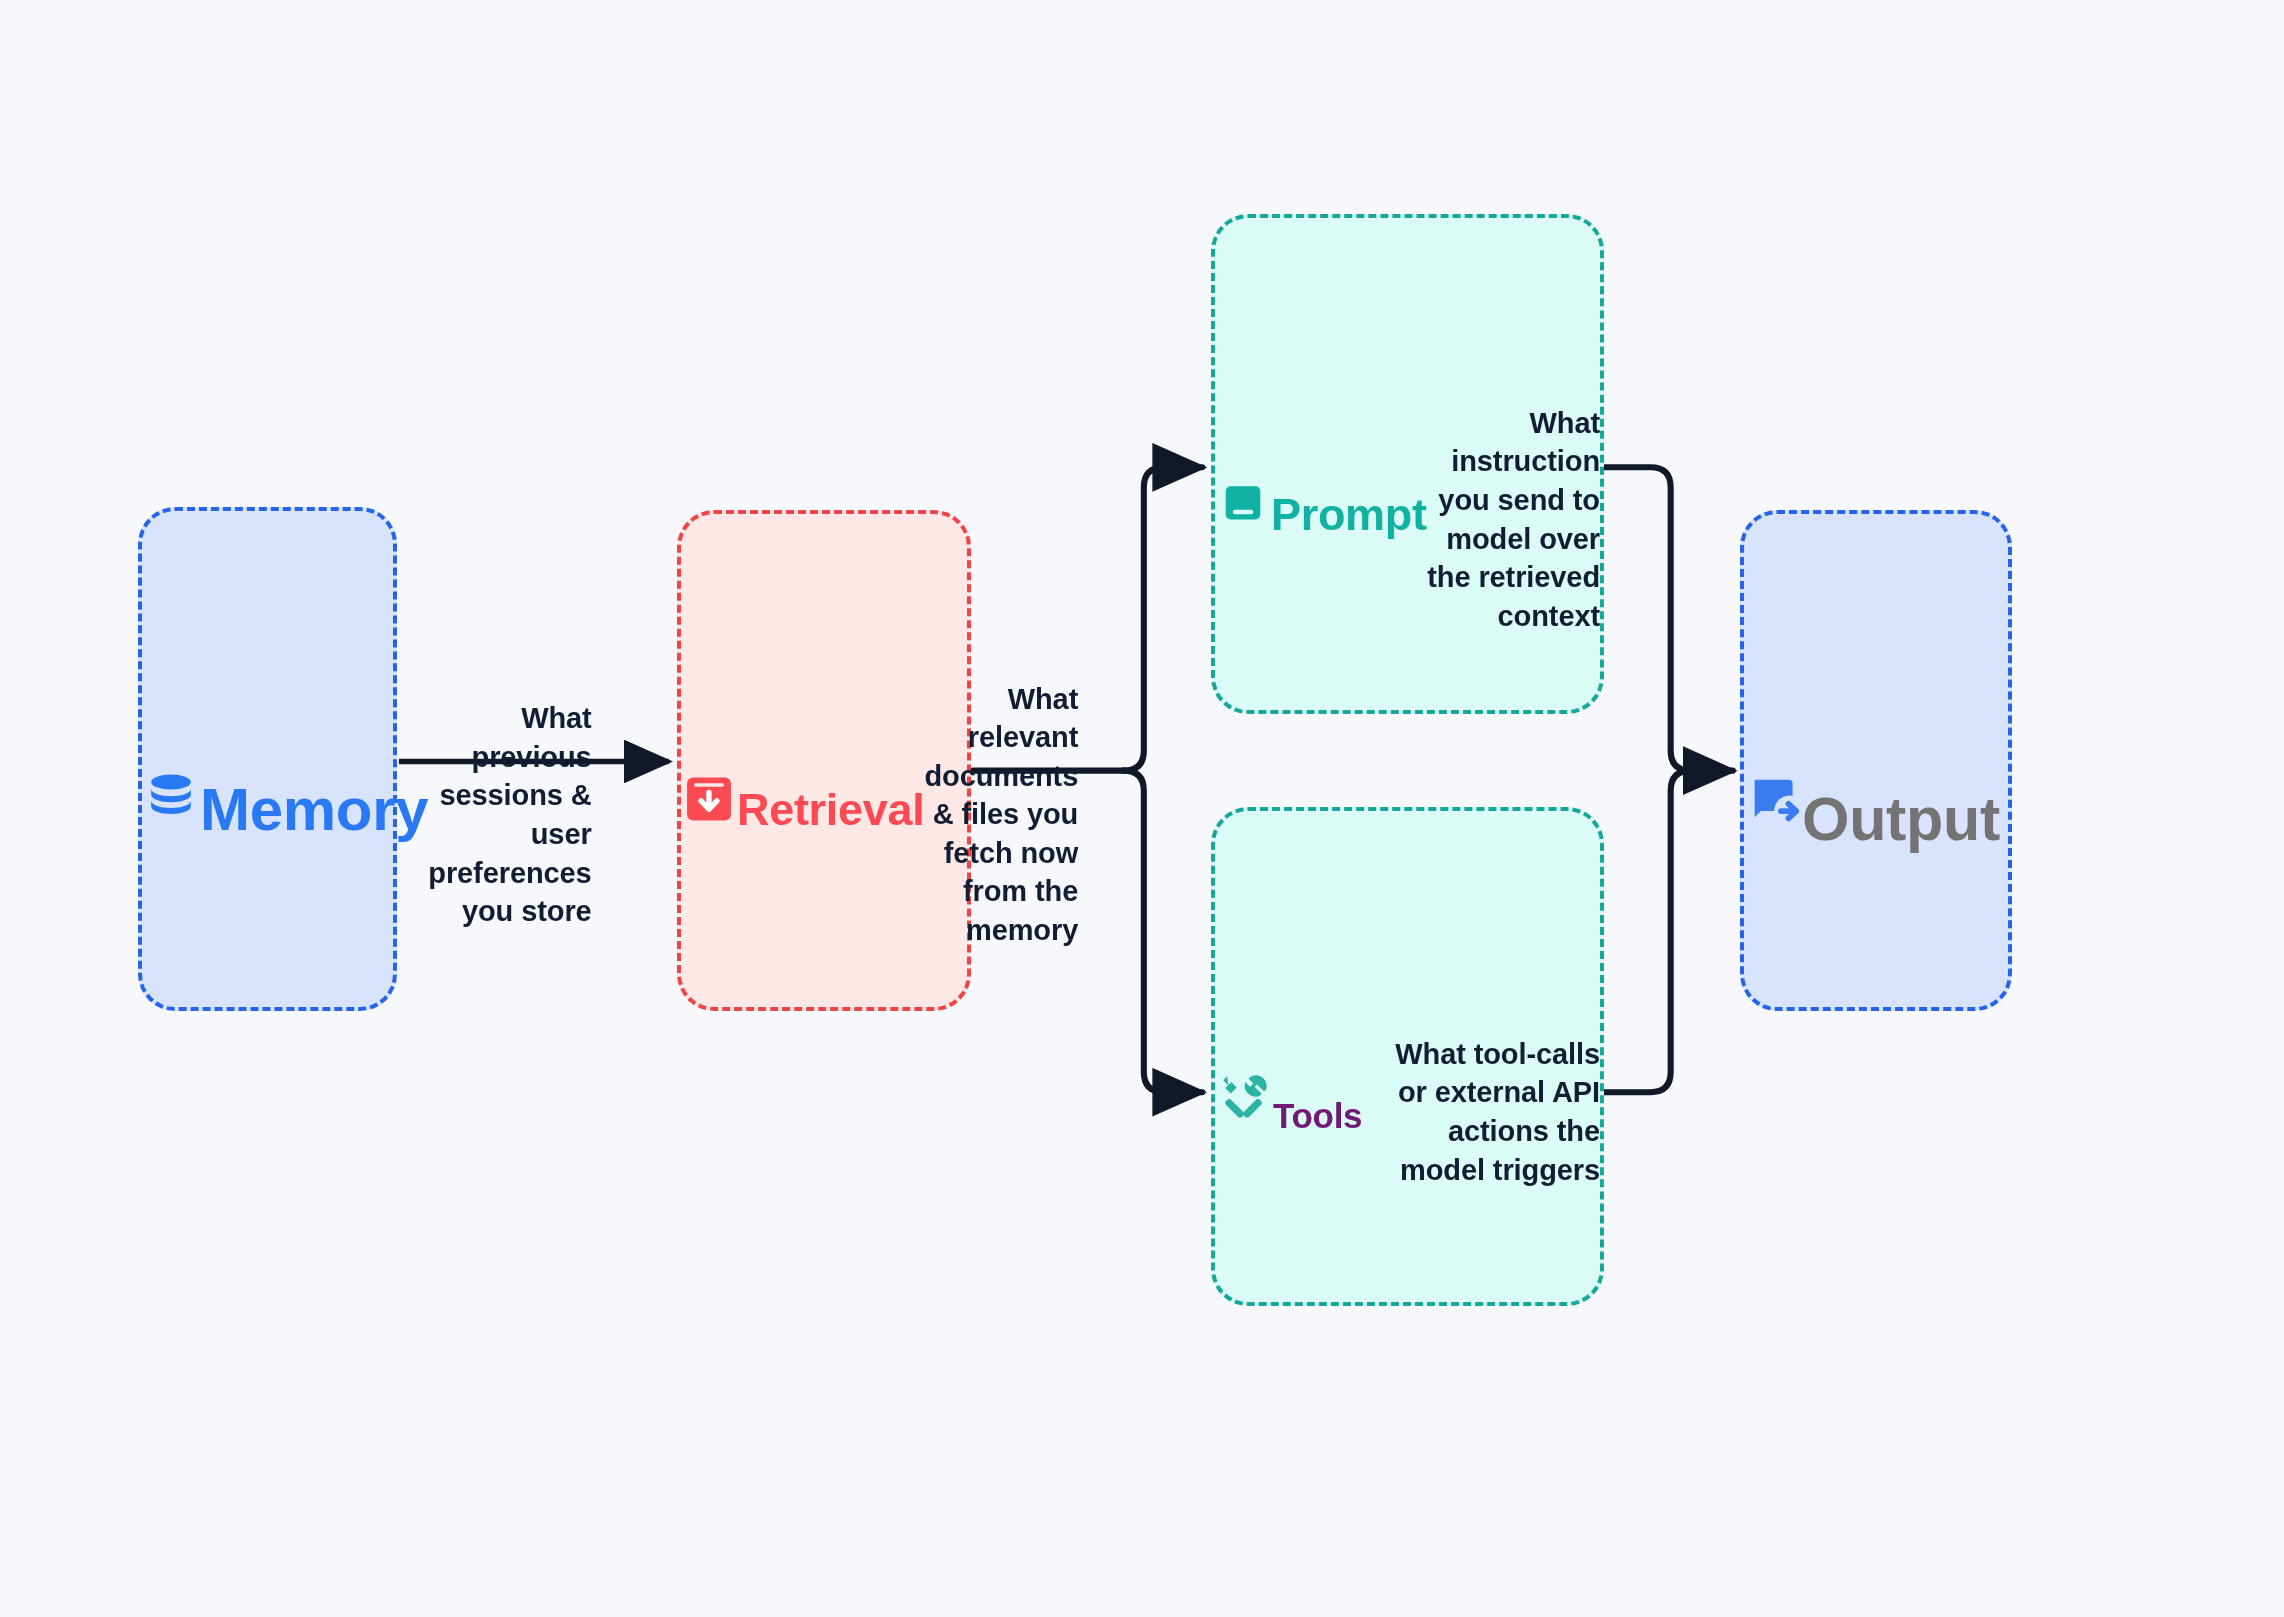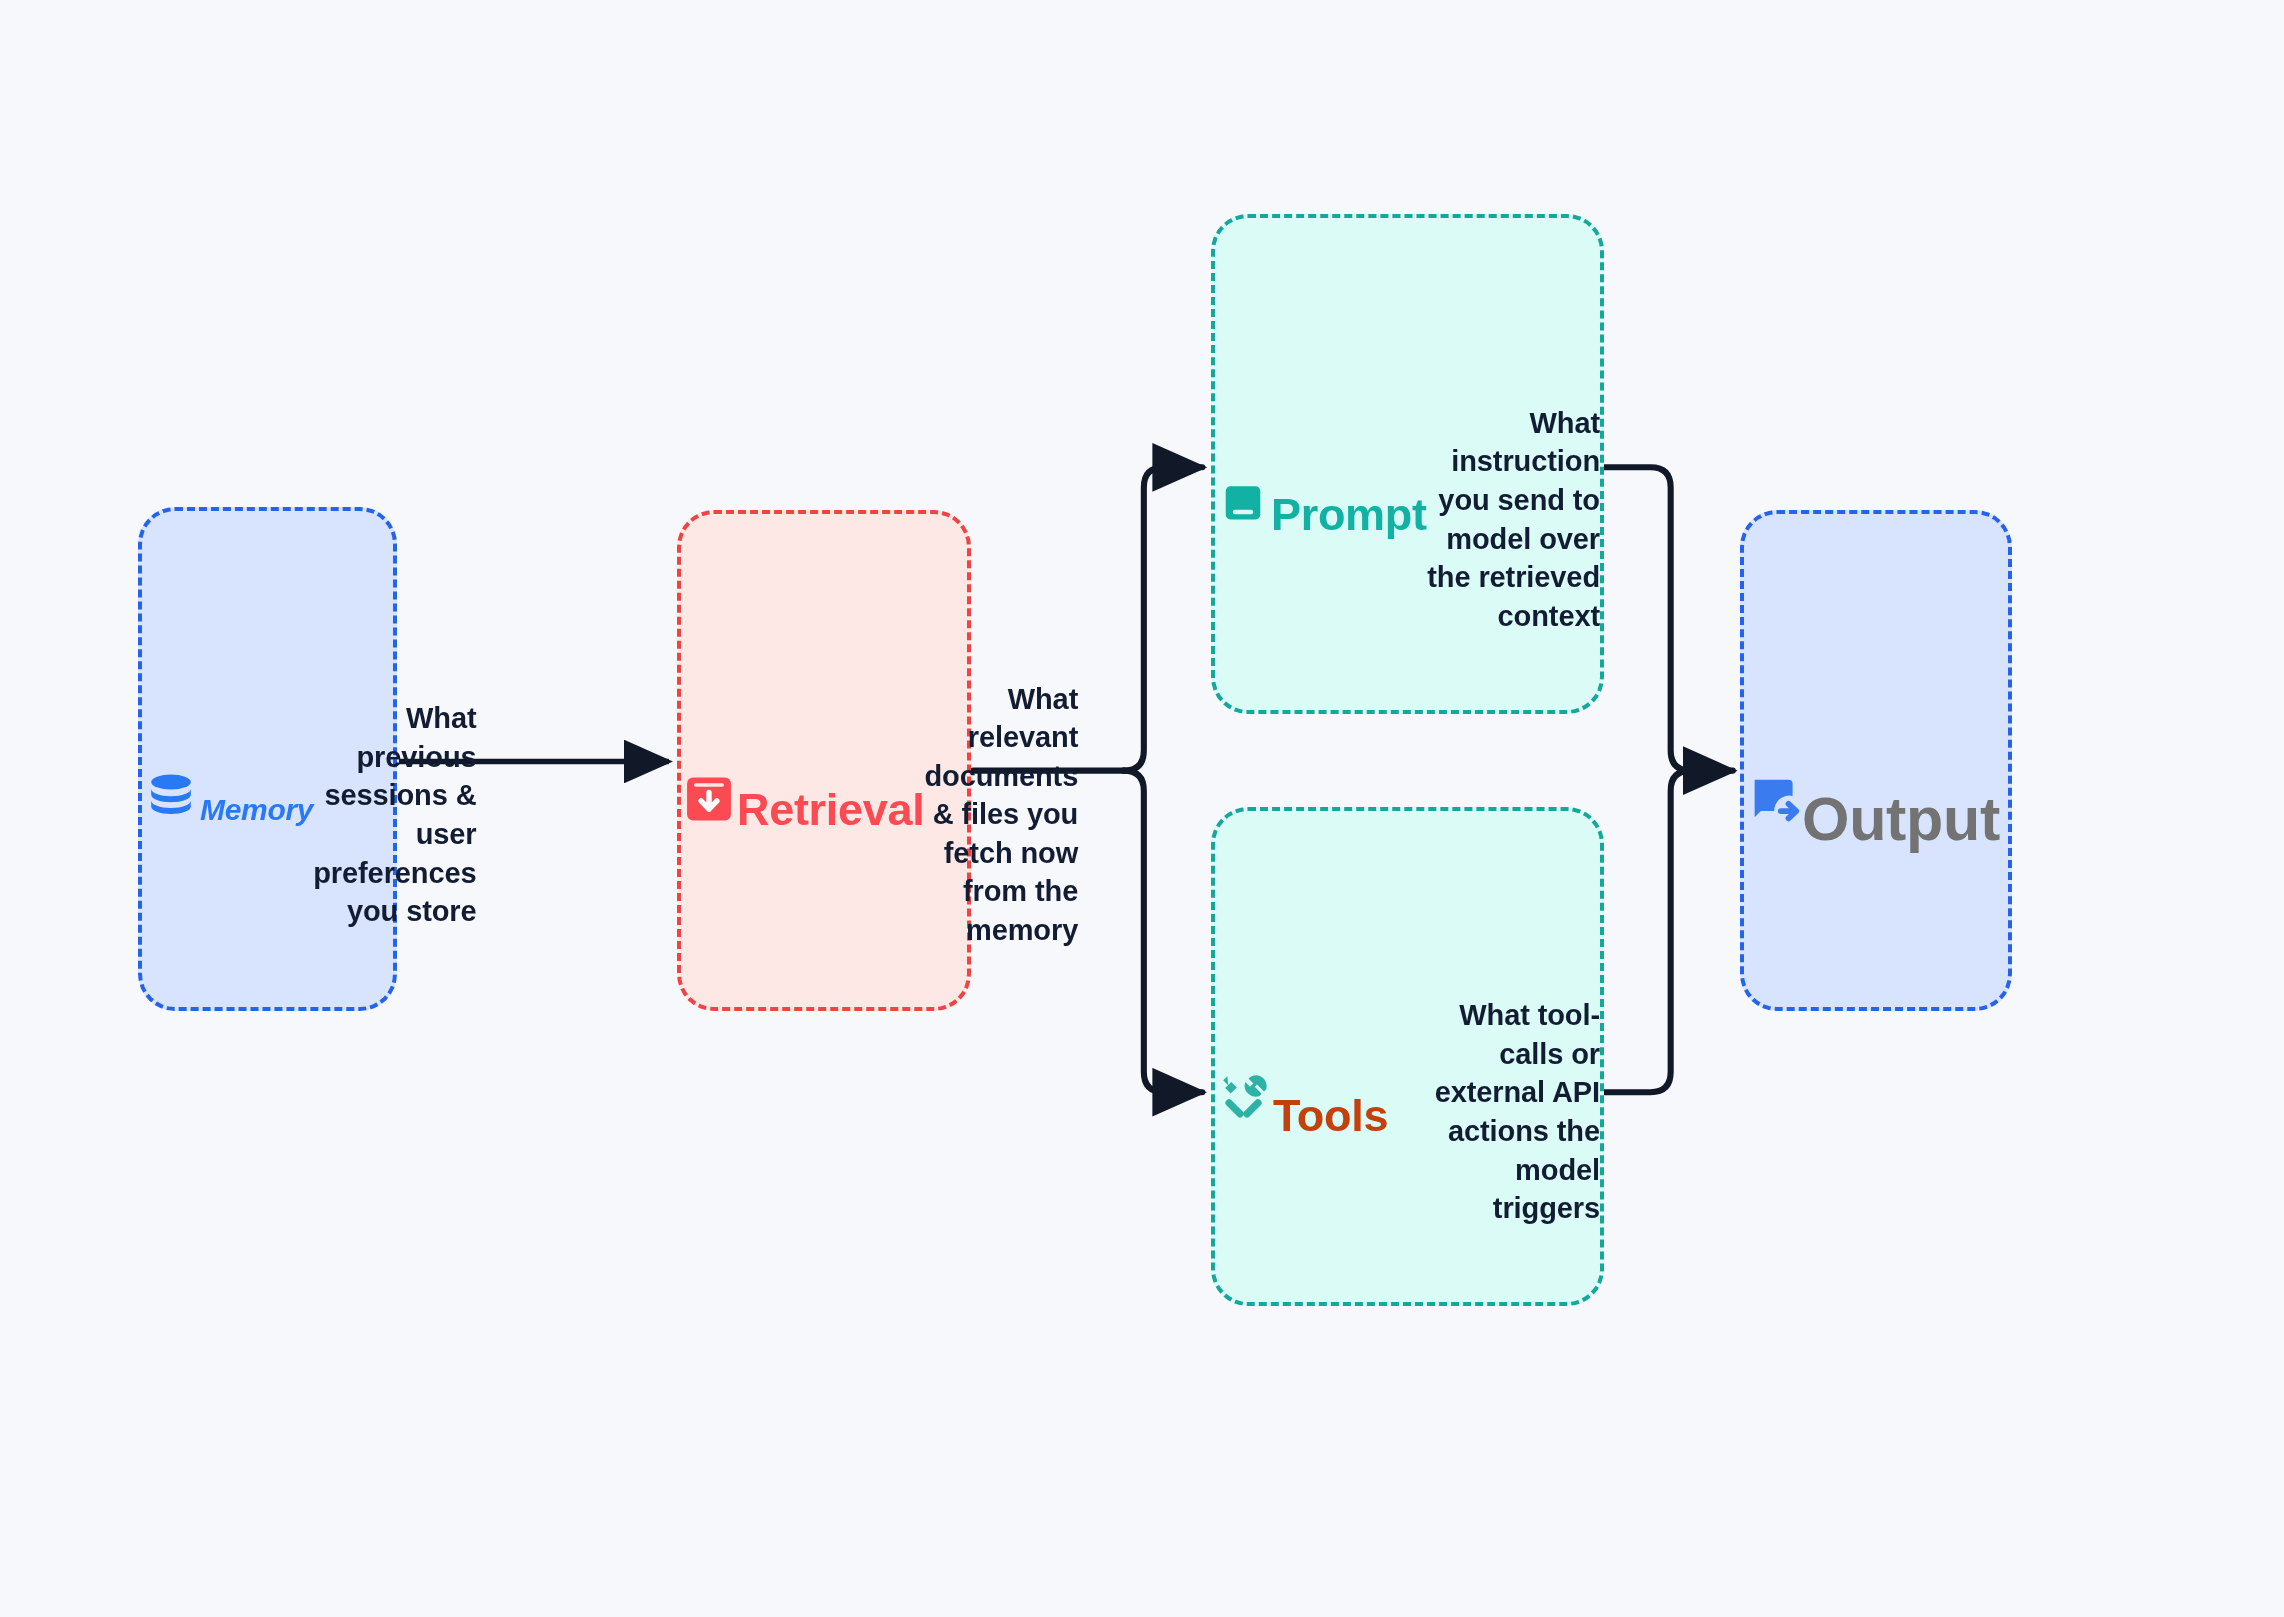--- a/index.html
+++ b/index.html
@@ -60,21 +60,21 @@
   }
 
   
   #card-memory {
     left: 138px; top: 507px;
     width: 259px; height: 504px;
     background: #d8e4fd;
     border-color: #2563eb;
     padding-top: 80px;
   }
-  #card-memory .card-title { color: #2979f5; font-size: 30px; margin-top: 22px; font-style: italic; }
+  #card-memory .card-title { color: #2979f5; font-size: 60px; margin-top: 22px; }
   #card-memory .card-desc  { margin-top: 32px; width: 219px; }
 
   
   #card-retrieval {
     left: 677px; top: 510px;
     width: 294px; height: 501px;
     background: #fde8e6;
     border-color: #f04444;
     padding-top: 78px;
   }
@@ -93,21 +93,21 @@
   #card-prompt .card-desc  { margin-top: 28px; width: 280px; }
 
   
   #card-tools {
     left: 1211px; top: 807px;
     width: 393px; height: 499px;
     background: #dbfbf6;
     border-color: #13a89b;
     padding-top: 83px;
   }
-  #card-tools .card-title { color: #c2410c; font-size: 45px; margin-top: 35px; }
+  #card-tools .card-title { color: #701a75; font-size: 35px; margin-top: 35px; }
   #card-tools .card-desc  { margin-top: 28px; width: 280px; margin-left: 24px; }
 
   
   #card-output {
     left: 1740px; top: 510px;
     width: 272px; height: 501px;
     background: #d8e4fd;
     border-color: #2563eb;
     padding-top: 80px;
   }

